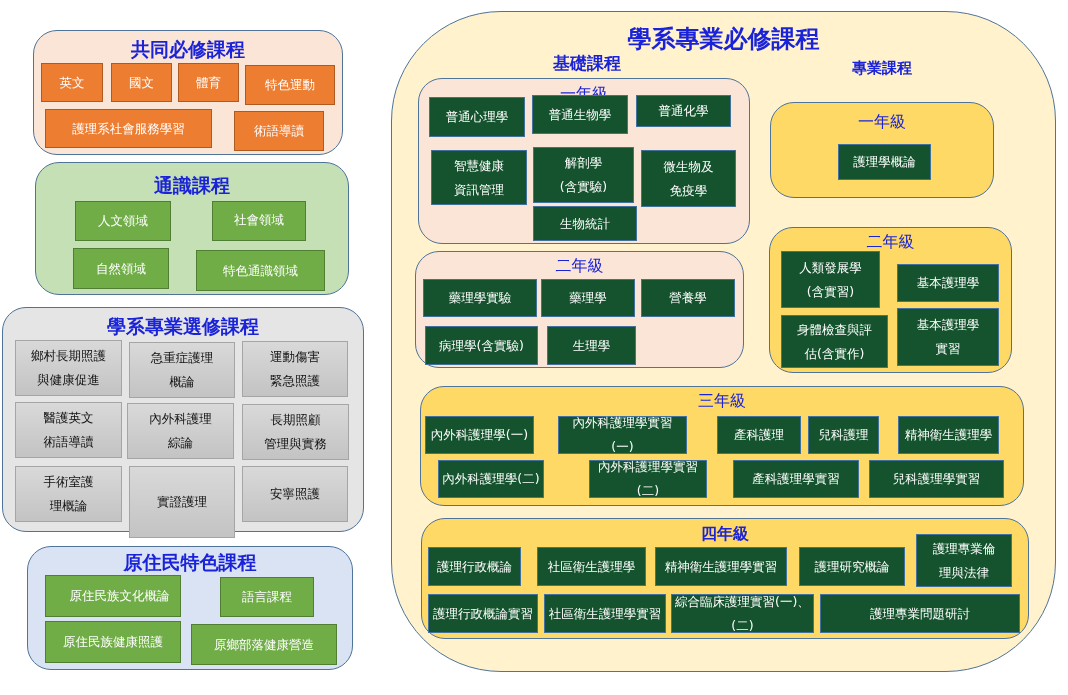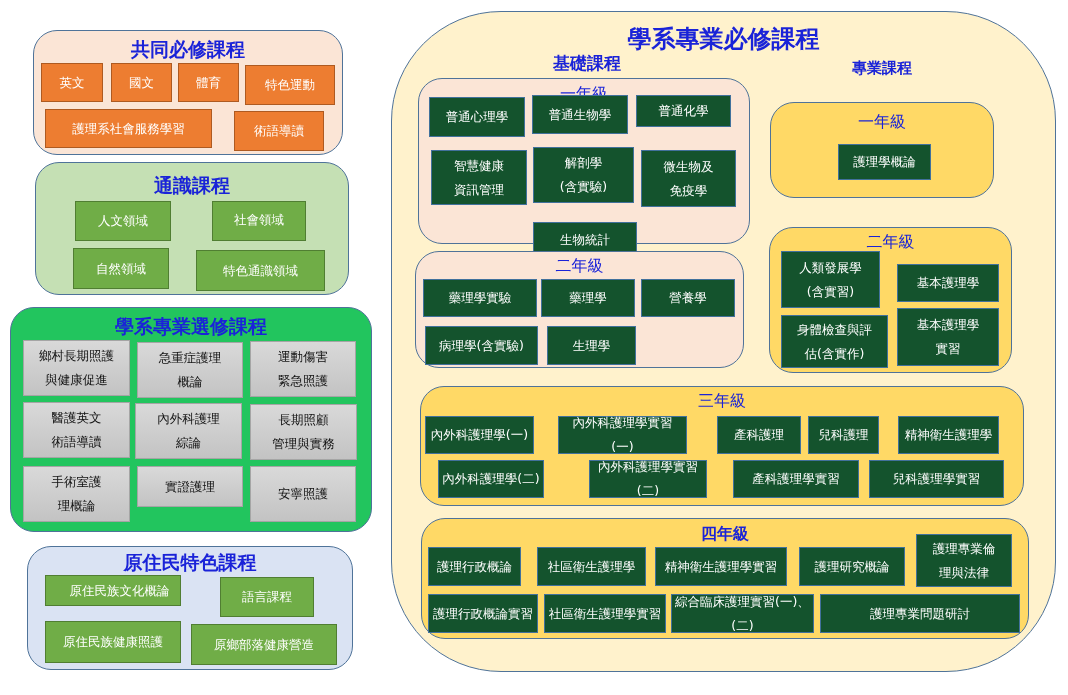--- a/index.html
+++ b/index.html
@@ -29,43 +29,43 @@
 </div>
 
 <div class="panel" style="left:35px;top:162px;width:314px;height:133px;background:#c5e0b4;">
   <div class="ptitle" style="top:10px;">通識課程</div>
   <div class="box green" style="left:39px;top:38px;width:96px;height:40px;">人文領域</div>
   <div class="box green" style="left:176px;top:38px;width:94px;height:40px;font-family:Liberation Mono, monospace;">社會領域</div>
   <div class="box green" style="left:37px;top:85px;width:96px;height:41px;">自然領域</div>
   <div class="box green" style="left:160px;top:87px;width:129px;height:41px;">特色通識領域</div>
 </div>
 
-<div class="panel" style="left:10px;top:307px;width:362px;height:225px;background:#22c55e;">
+<div class="panel" style="left:2px;top:307px;width:362px;height:225px;background:#e5e5e5;">
   <div class="ptitle" style="top:6px;">學系專業選修課程</div>
   <div class="box gray" style="left:12px;top:32px;width:107px;height:56px;">鄉村長期照護
 與健康促進</div>
   <div class="box gray" style="left:126px;top:34px;width:106px;height:56px;">急重症護理
 概論</div>
   <div class="box gray" style="left:239px;top:33px;width:106px;height:56px;">運動傷害
 緊急照護</div>
   <div class="box gray" style="left:12px;top:94px;width:107px;height:56px;">醫護英文
 術語導讀</div>
   <div class="box gray" style="left:124px;top:95px;width:107px;height:56px;">內外科護理
 綜論</div>
   <div class="box gray" style="left:239px;top:96px;width:107px;height:56px;">長期照顧
 管理與實務</div>
   <div class="box gray" style="left:12px;top:158px;width:107px;height:56px;">手術室護
 理概論</div>
-  <div class="box gray" style="left:126px;top:158px;width:106px;height:41px;">實證護理</div>
+  <div class="box gray" style="left:126px;top:158px;width:106px;height:72px;">實證護理</div>
   <div class="box gray" style="left:239px;top:158px;width:106px;height:56px;">安寧照護</div>
 </div>
 
 <div class="panel" style="left:27px;top:546px;width:326px;height:124px;background:#dae3f3;">
   <div class="ptitle" style="top:3px;">原住民特色課程</div>
-  <div class="box green" style="left:17px;top:28px;width:136px;height:31px;padding-left:16px;">原住民族文化概論</div>
+  <div class="box green" style="left:17px;top:28px;width:136px;height:42px;padding-left:16px;">原住民族文化概論</div>
   <div class="box green" style="left:192px;top:30px;width:94px;height:40px;">語言課程</div>
   <div class="box green" style="left:17px;top:74px;width:136px;height:42px;">原住民族健康照護</div>
   <div class="box green" style="left:163px;top:77px;width:146px;height:41px;">原鄉部落健康營造</div>
 </div>
 
 <div class="panel" style="left:391px;top:11px;width:665px;height:661px;background:#fff2cc;border-radius:110px;">
   <div class="ptitle" style="top:11px;font-size:24px;">學系專業必修課程</div>
   <div class="stitle" style="left:140px;top:40px;width:110px;font-weight:bold;font-size:17px;">基礎課程</div>
   <div class="stitle" style="left:440px;top:47px;width:100px;font-weight:bold;font-size:15px;">專業課程</div>
 </div>
@@ -74,21 +74,21 @@
   <div class="stitle" style="left:0;right:0;top:5px;">一年級</div>
   <div class="box blue" style="left:10px;top:18px;width:96px;height:40px;">普通心理學</div>
   <div class="box blue" style="left:113px;top:16px;width:96px;height:39px;">普通生物學</div>
   <div class="box blue" style="left:217px;top:16px;width:95px;height:32px;">普通化學</div>
   <div class="box blue" style="left:12px;top:71px;width:96px;height:55px;">智慧健康
 資訊管理</div>
   <div class="box blue" style="left:114px;top:68px;width:101px;height:56px;">解剖學
 (含實驗)</div>
   <div class="box blue" style="left:222px;top:71px;width:95px;height:57px;">微生物及
 免疫學</div>
-  <div class="box blue" style="left:114px;top:127px;width:104px;height:35px;margin-top:16px;">生物統計</div>
+  <div class="box blue" style="left:114px;top:127px;width:104px;height:35px;">生物統計</div>
 </div>
 
 <div class="panel" style="left:415px;top:251px;width:329px;height:117px;background:#fbe5d6;">
   <div class="stitle" style="left:0;right:0;top:4px;">二年級</div>
   <div class="box blue" style="left:7px;top:27px;width:114px;height:38px;">藥理學實驗</div>
   <div class="box blue" style="left:125px;top:27px;width:94px;height:38px;">藥理學</div>
   <div class="box blue" style="left:225px;top:27px;width:94px;height:38px;">營養學</div>
   <div class="box blue" style="left:9px;top:74px;width:113px;height:39px;">病理學(含實驗)</div>
   <div class="box blue" style="left:131px;top:74px;width:89px;height:39px;">生理學</div>
 </div>

